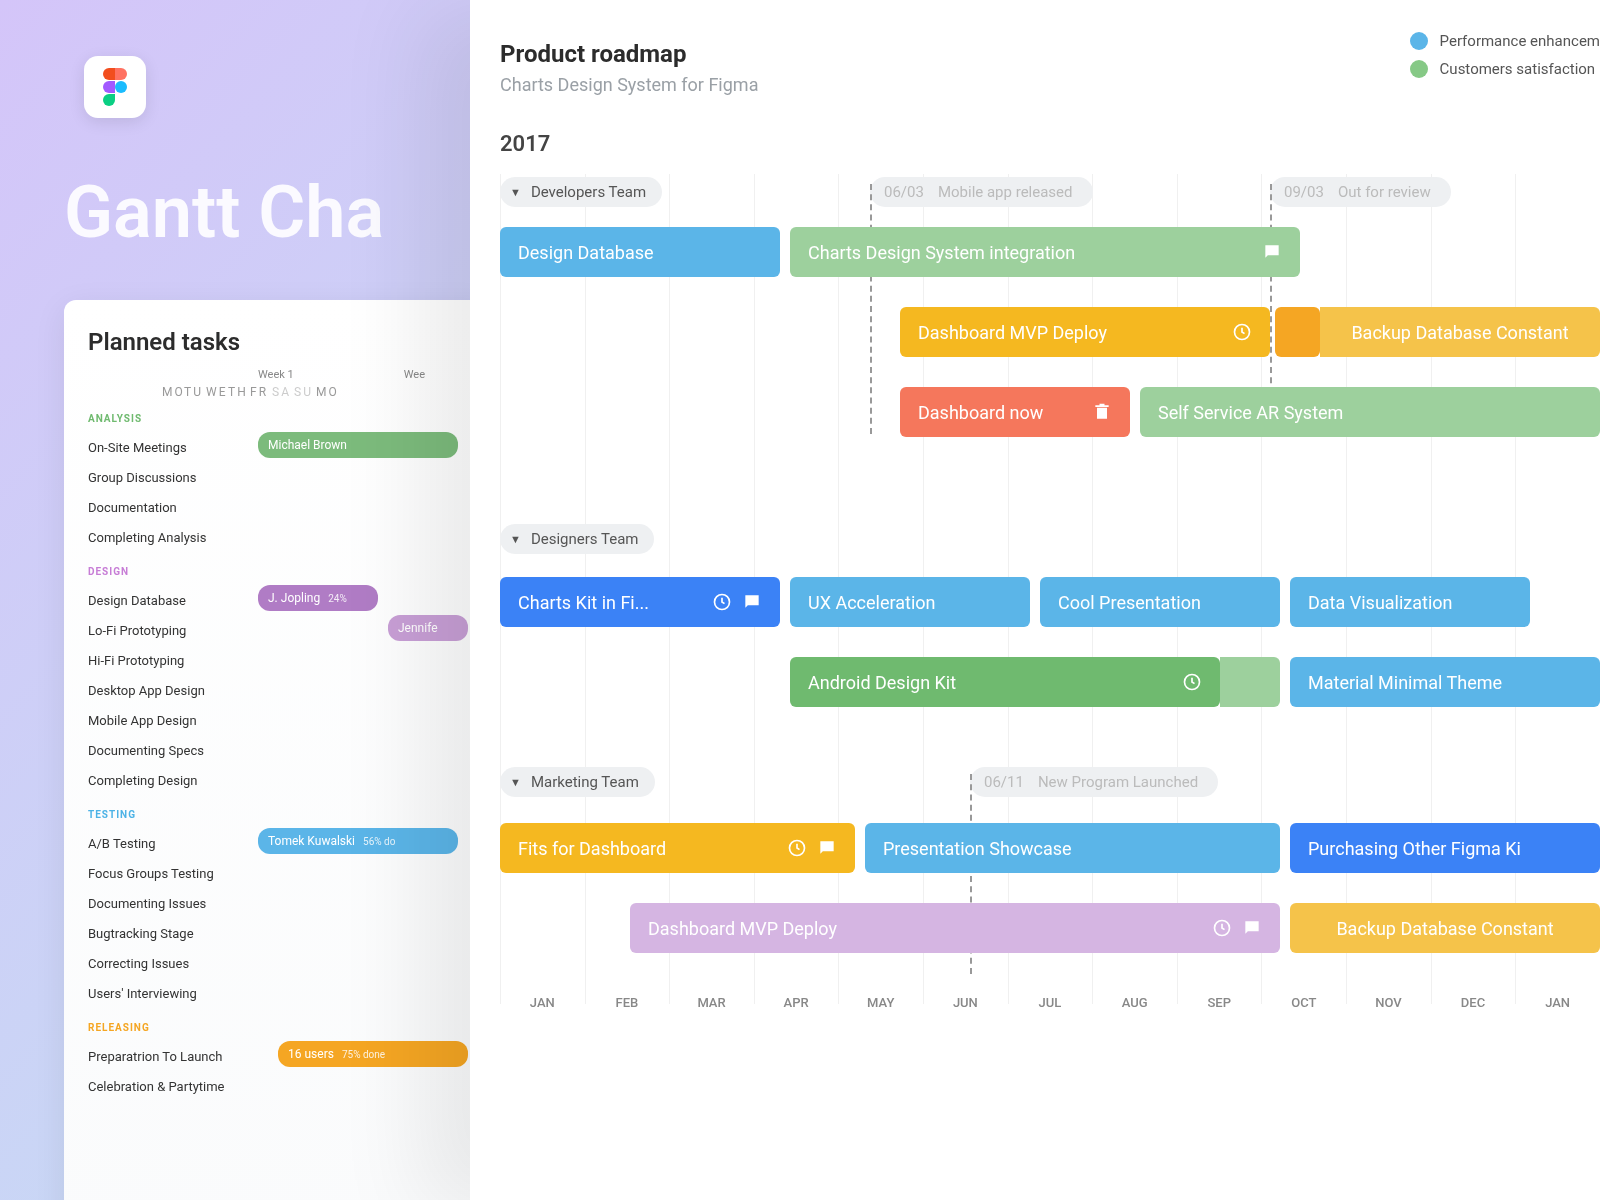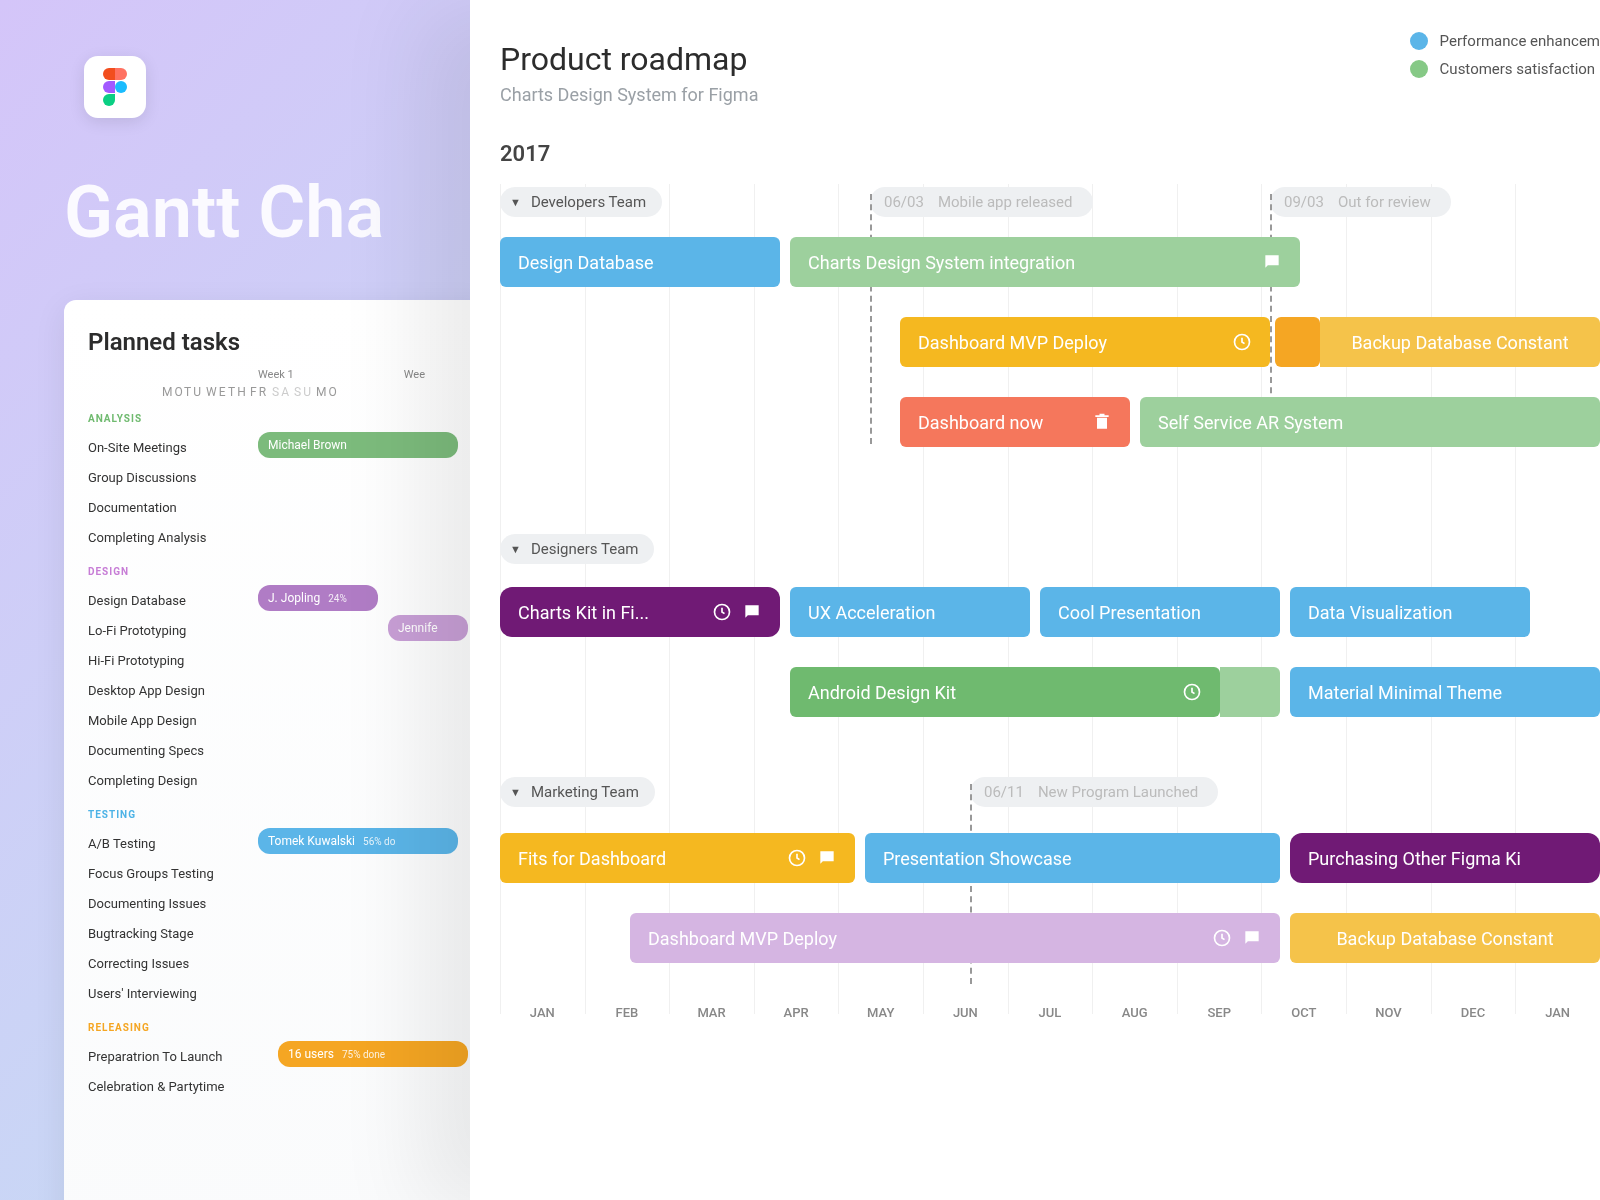--- a/index.html
+++ b/index.html
@@ -52,21 +52,21 @@
   background: white; border-radius: 14px; display: flex; align-items: center; justify-content: center;
   box-shadow: 0 4px 16px rgba(0,0,0,0.1);
 }
 
 
 .main {
   position: absolute; left: 470px; top: 0; right: 0; bottom: 0;
   background: white; padding: 40px 0 80px 30px;
   box-shadow: -50px 10px 80px rgba(0,0,0,0.08);
 }
-.main-title { font-size: 32px; font-weight: 400; color: #2c2c2c; }
+.main-title { font-size: 24px; font-weight: 700; color: #2c2c2c; }
 .main-sub { font-size: 18px; color: #9aa0a6; margin-top: 6px; }
 .legend { position: absolute; right: 0; top: 32px; font-size: 15px; color: #555; }
 .legend-row { display: flex; align-items: center; margin-bottom: 10px; }
 .legend-dot { width: 18px; height: 18px; border-radius: 50%; margin-right: 12px; }
 .dot-blue { background: #5bb5e8; }
 .dot-green { background: #86c986; }
 .year { font-size: 22px; font-weight: 600; color: #444; margin: 36px 0 18px; }
 
 .timeline { position: relative; width: 1100px; height: 870px; }
 .month-grid {
@@ -101,21 +101,21 @@
 }
 .bar .ico { margin-left: auto; display: flex; gap: 10px; }
 .ico svg { width: 20px; height: 20px; }
 .c-blue { background: #5bb5e8; }
 .c-green { background: #9dd09d; }
 .c-green-d { background: #6fba6f; }
 .c-yellow { background: #f5b820; }
 .c-yellow-l { background: #f5c34a; justify-content: center; }
 .c-orange-d { background: #f5a623; }
 .c-coral { background: #f5775c; }
-.c-purple { background: #701a75; border-radius: 12px; }
+.c-purple { background: #3b82f6; }
 .c-purple-l { background: #d5b5e2; }
 
 .group-section { position: absolute; left: 0; right: 0; }
 </style>
 </head>
 <body>
 
 <div class="figma-chip">
   <svg width="26" height="38" viewBox="0 0 26 38">
     <circle cx="19" cy="19" r="6" fill="#1abcfe"></circle>

